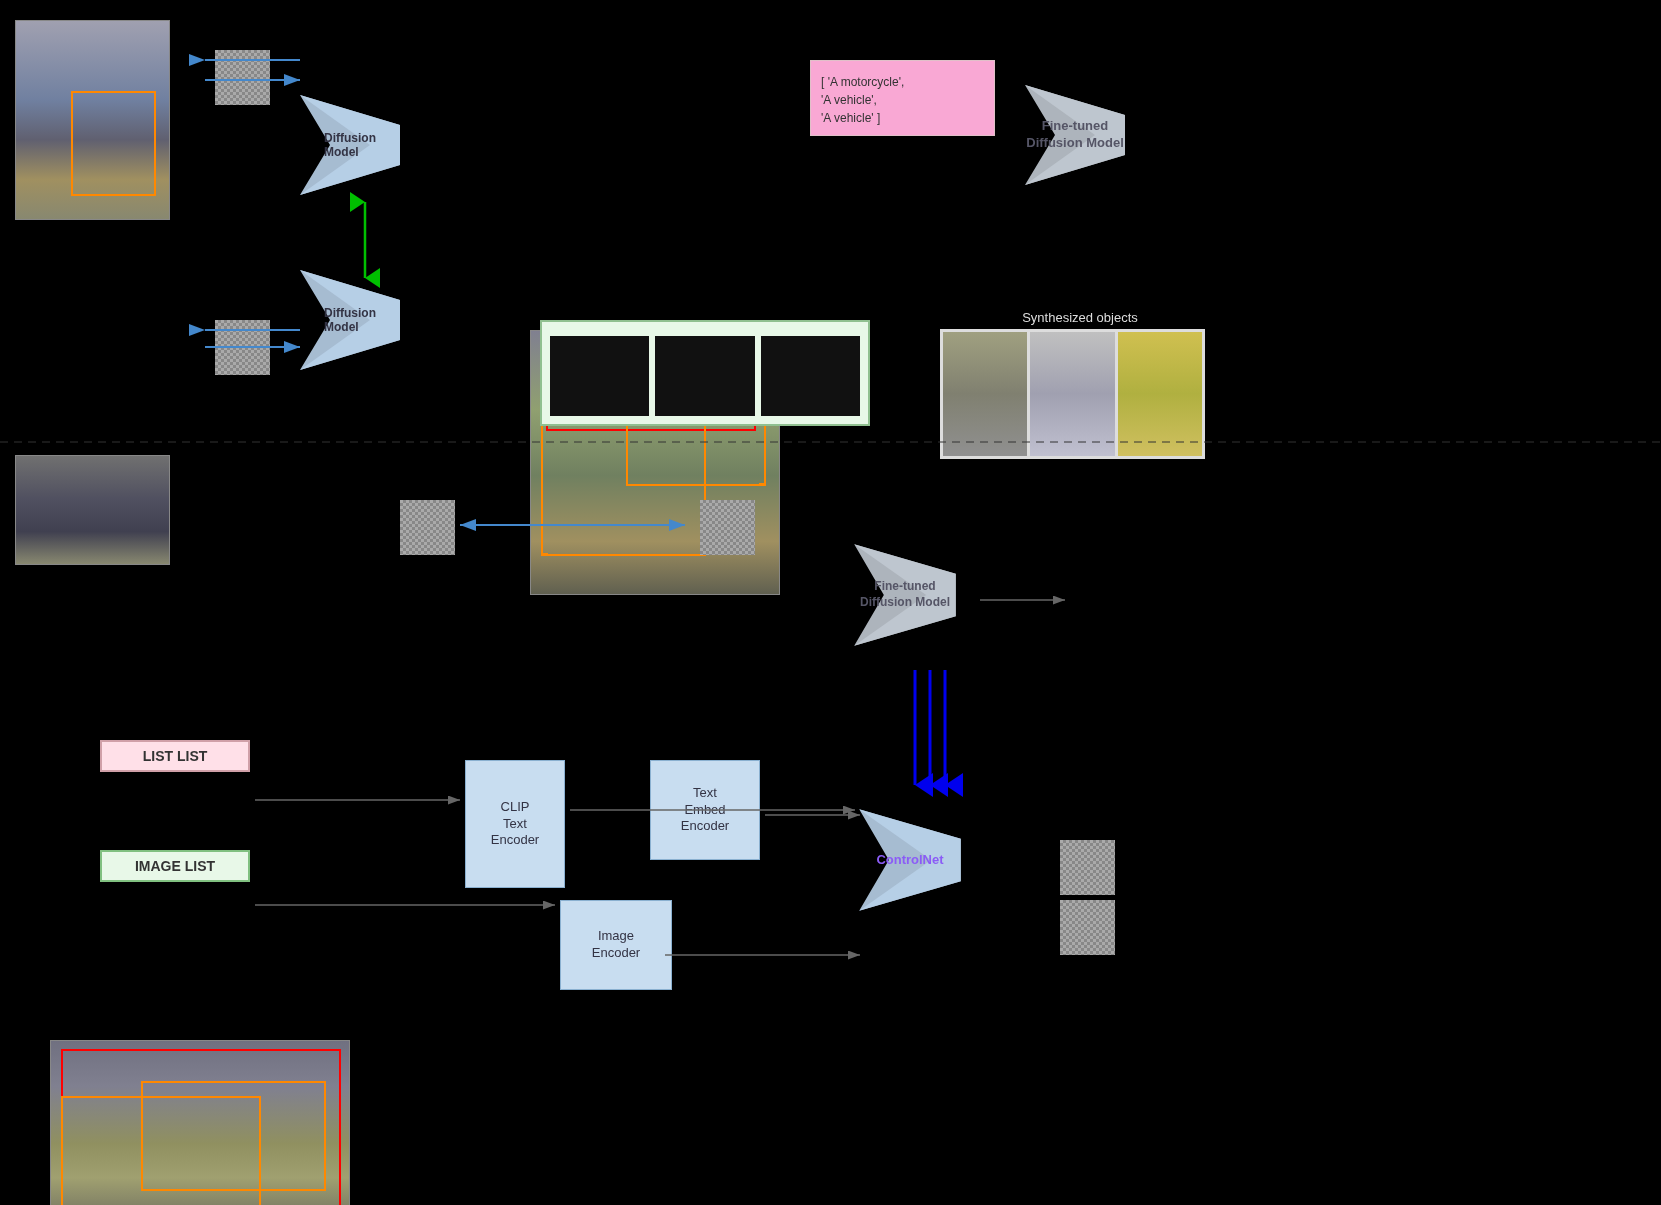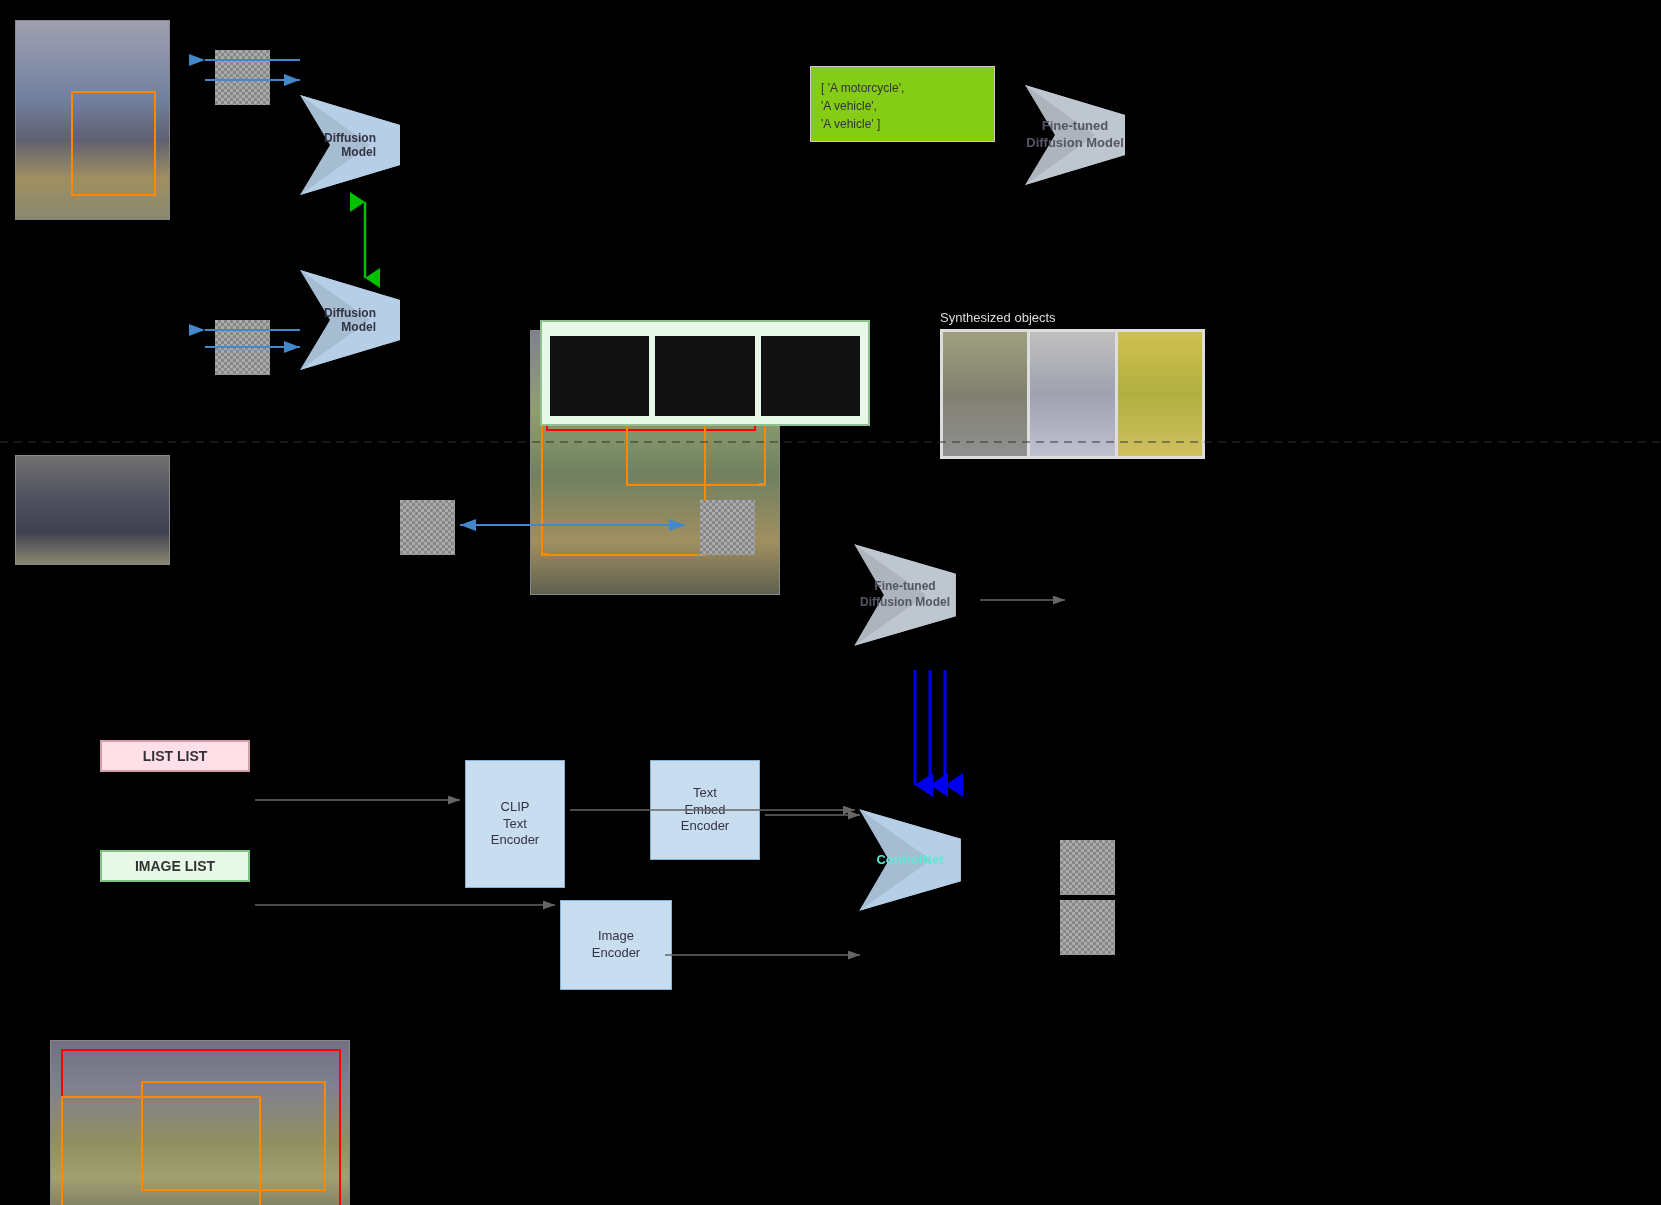--- a/index.html
+++ b/index.html
@@ -101,45 +101,44 @@
       display: flex; align-items: center; justify-content: center;
     }
     .bowtie-shape svg {
       width: 110px; height: 110px;
     }
     .bowtie-label {
       position: absolute;
       color: #445566;
       font-size: 13px;
       font-weight: bold;
-      text-align: right;
+      text-align: left;
       line-height: 1.2;
       pointer-events: none;
     }
 
     
     .bowtie-gray .bowtie-shape svg polygon { fill: #c0c8d0; }
     .bowtie-blue .bowtie-shape svg polygon { fill: #b8d0e8; }
 
     
     .noise-sq {
       width: 55px; height: 55px;
       background: repeating-conic-gradient(#888 0% 25%, #aaa 0% 50%) 0 0 / 6px 6px;
       image-rendering: pixelated;
     }
 
     
     .text-list-box {
-      background: #84cc16;
+      background: #f9a8d4;
       border: 1px solid #e0c0c8;
       padding: 8px 10px;
       font-size: 12px;
       color: #333;
       line-height: 1.5;
-      margin-top: 6px;
     }
     .text-list-box .tl-title {
       font-weight: bold;
       font-size: 14px;
       margin-bottom: 4px;
     }
 
     
     .image-list-box {
       border: 2px solid #90c090;
@@ -158,21 +157,21 @@
     }
     .il-item {
       width: 100px; height: 80px;
       background: #111;
     }
 
     
     .synth-title {
       font-size: 13px;
       color: #ddd;
-      text-align: left;
+      text-align: center;
       margin-bottom: 4px;
     }
 
     
     .crop-label {
       color: #f80;
       font-size: 13px;
       font-weight: bold;
     }
 
@@ -438,21 +437,21 @@
   <line x1="60" y1="5" x2="60" y2="120" stroke="#0000ee" stroke-width="3" marker-end="url(#ah8)"></line>
   <line x1="75" y1="5" x2="75" y2="120" stroke="#0000ee" stroke-width="3" marker-end="url(#ah9)"></line>
 </svg>
 
 <div class="abs bowtie bowtie-blue" style="left:845px;top:795px;">
   <div class="bowtie-shape" style="width:130px;height:130px;">
     <svg viewBox="0 0 130 130" width="130" height="130">
       <polygon points="5,5 125,40 125,90 5,125 40,65" fill="#b8d0e8" opacity="0.9"></polygon>
       <polygon points="5,5 125,40 125,90 5,125 90,65" fill="#a8c4e0" opacity="0.9"></polygon>
     </svg>
-    <div class="bowtie-label" style="font-size:13px;font-weight:bold;color:#5eead4;">ControlNet</div>
+    <div class="bowtie-label" style="font-size:13px;font-weight:bold;color:#8b5cf6;">ControlNet</div>
   </div>
 </div>
 
 <div class="abs result-sq" style="left:1060px;top:840px;"></div>
 <div class="abs result-sq" style="left:1060px;top:900px;"></div>
 
 <svg class="abs arrow-svg" style="left:250px;top:790px;width:220px;height:20px">
   <defs>
       <marker id="ah10" markerWidth="8" markerHeight="6" refX="8" refY="3" orient="auto">
         <polygon points="0 0, 8 3, 0 6" fill="#666"></polygon>

